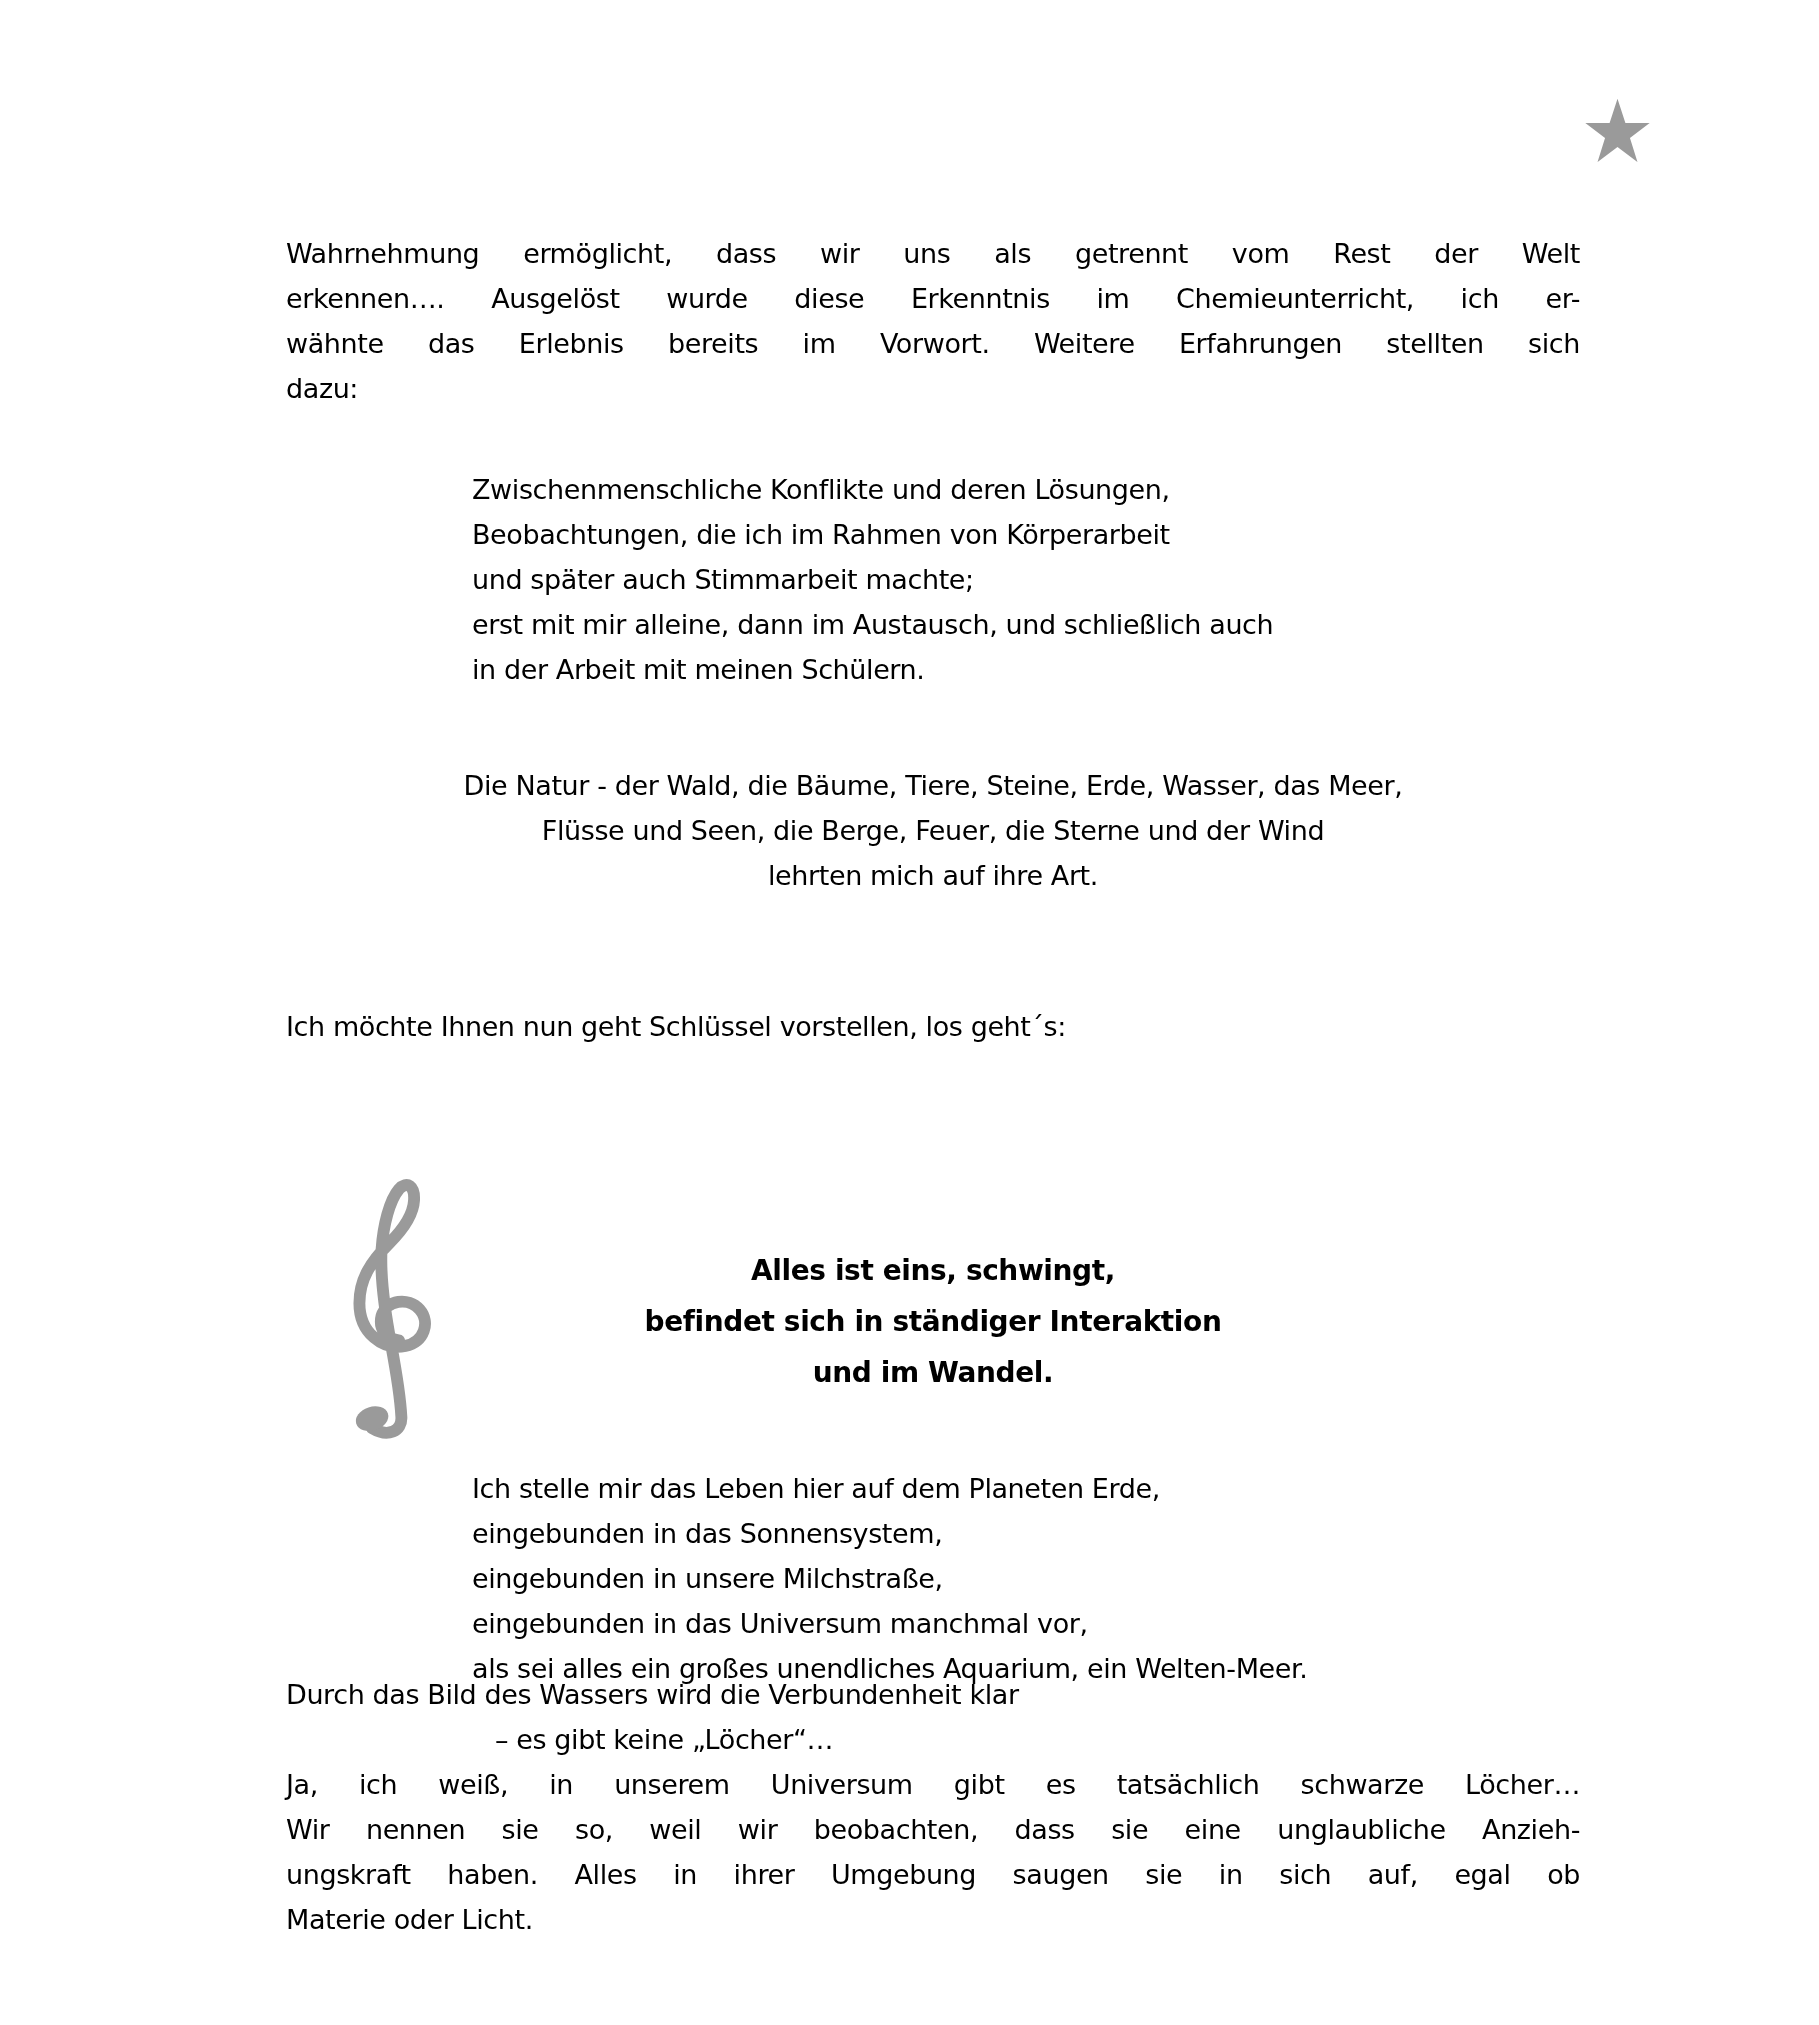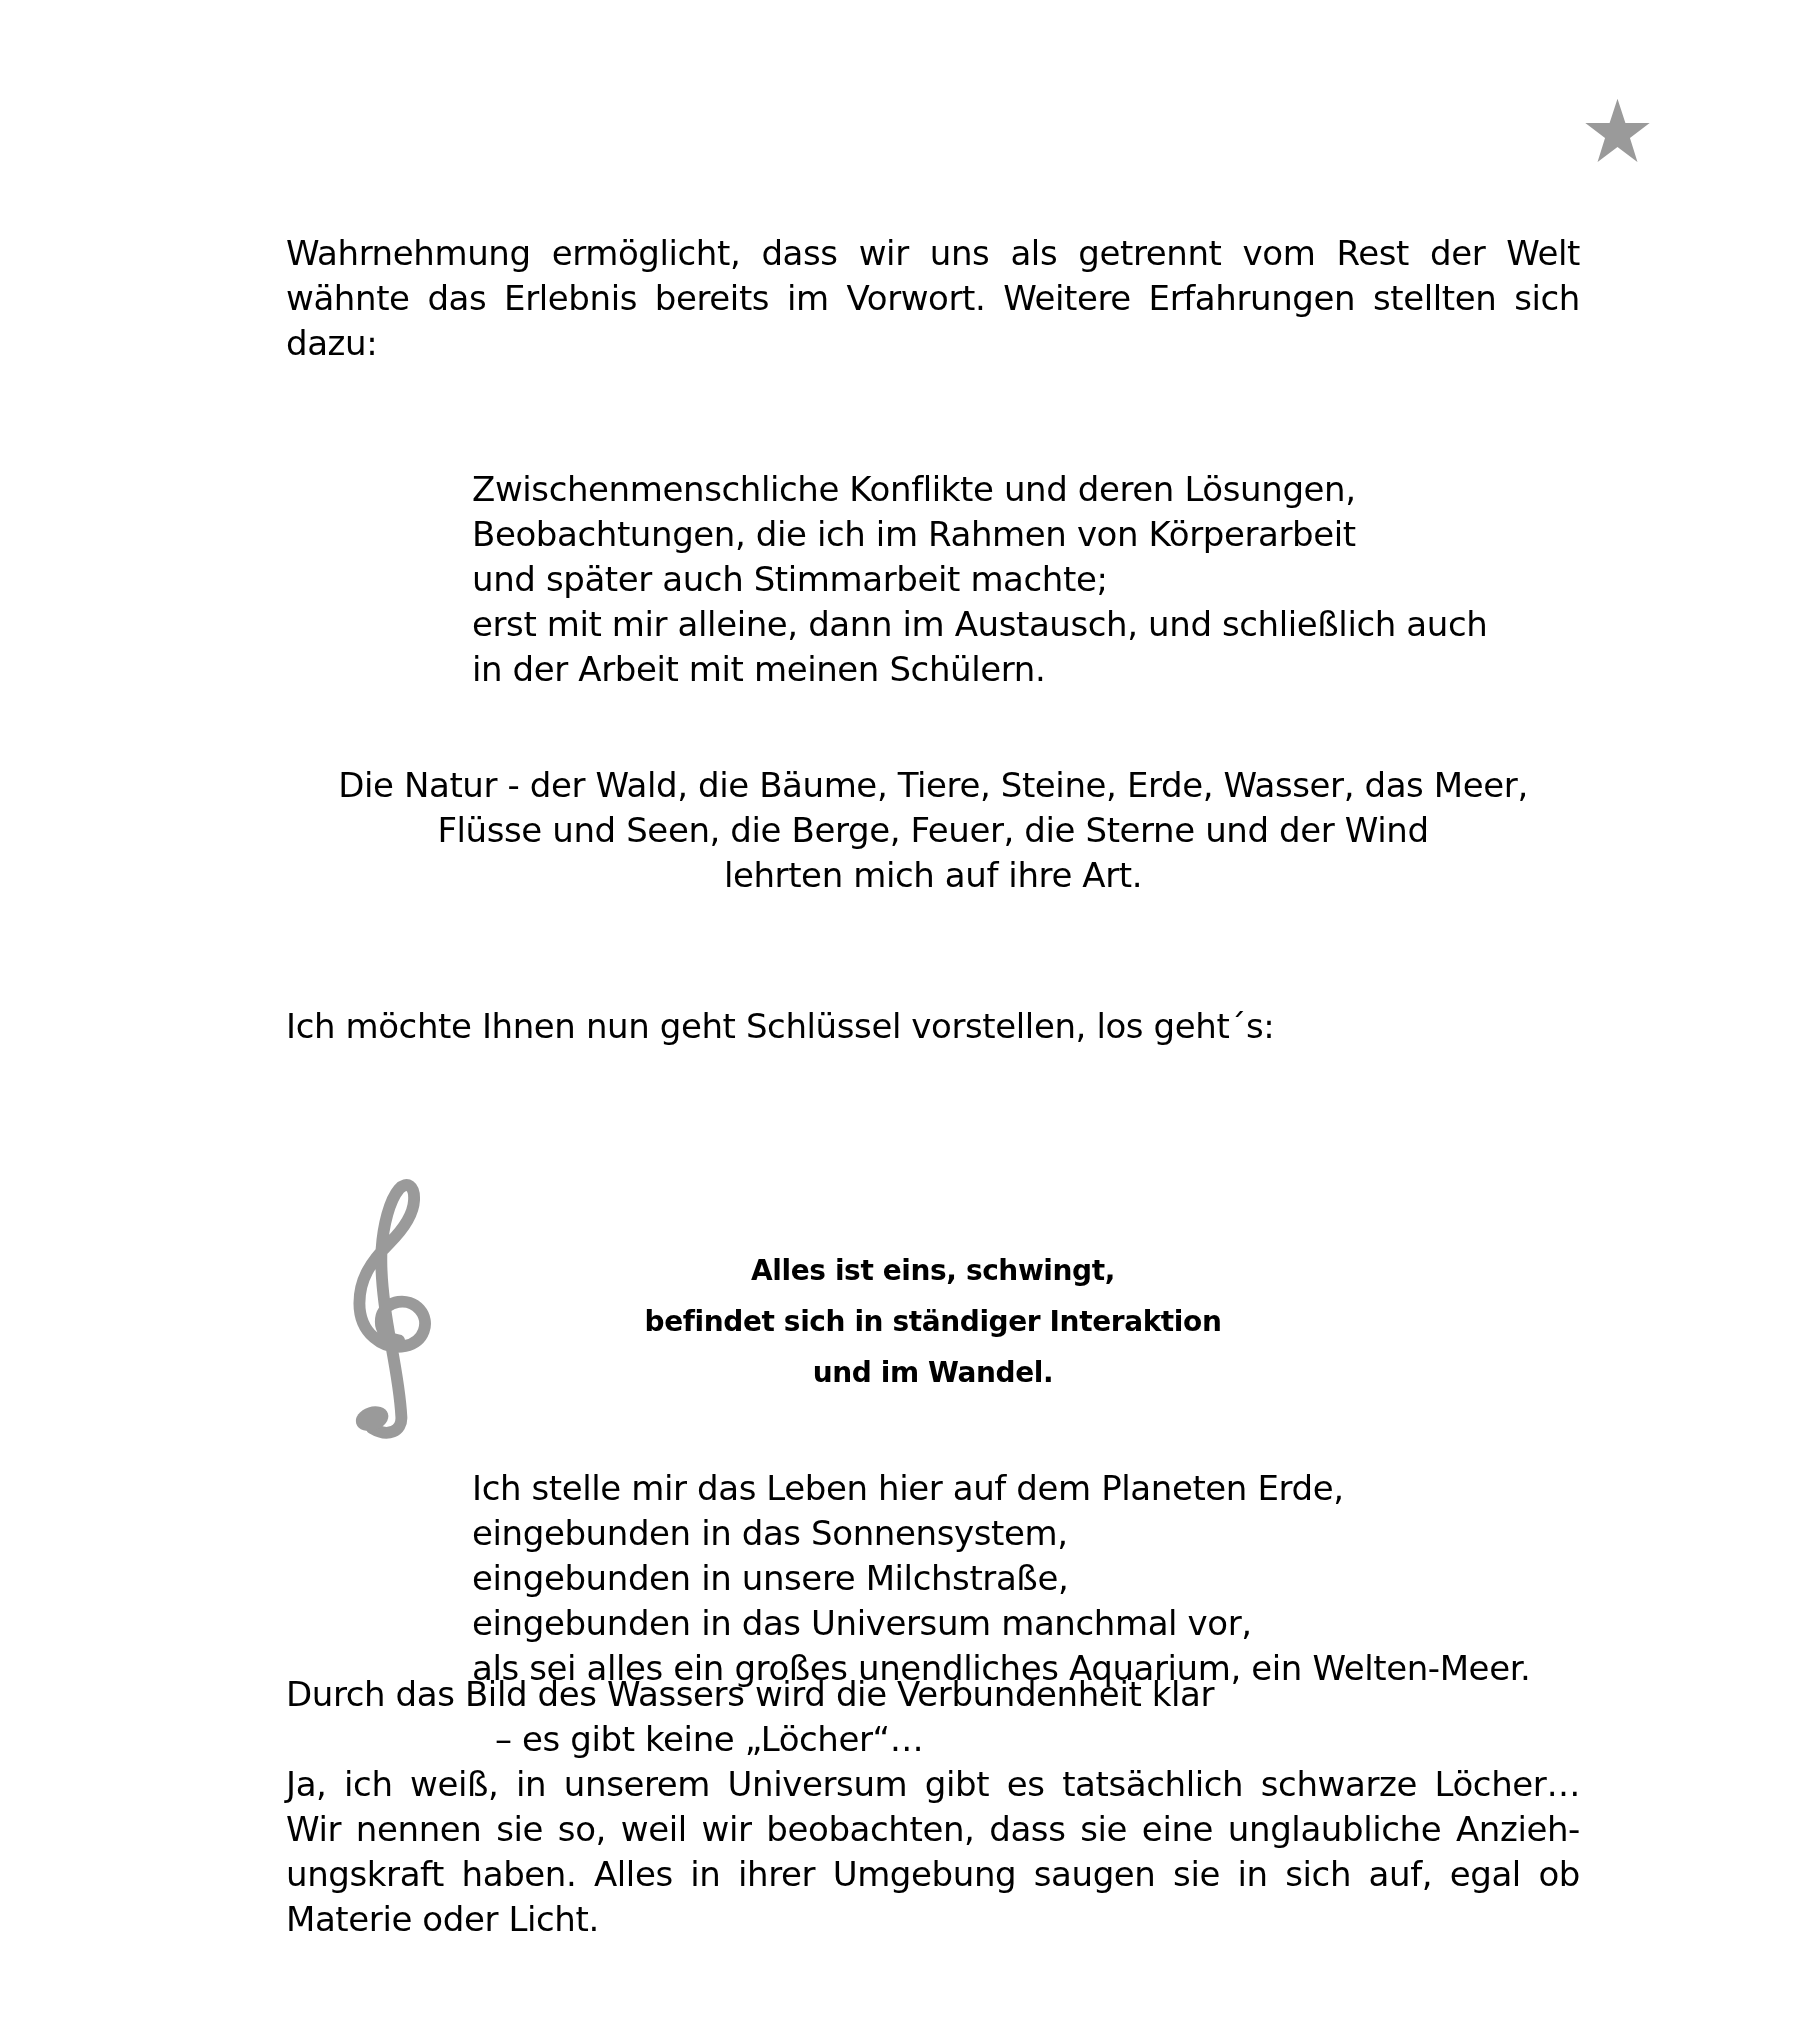--- a/index.html
+++ b/index.html
@@ -5,21 +5,21 @@
   html, body { margin: 0; padding: 0; background: #e8e8e8; }
   .page {
     position: relative;
     width: 1819px;
     height: 2582px;
     background: #ffffff;
     font-family: "DejaVu Sans", sans-serif;
     color: #000000;
     overflow: hidden;
   }
-  .block { position: absolute; font-size: 34px; line-height: 45px; letter-spacing: -0.4px; }
+  .block { position: absolute; font-size: 27px; line-height: 45px; letter-spacing: -0.4px; }
   .line { white-space: pre-wrap; }
   .j { text-align: justify; text-align-last: justify; }
   .center { text-align: center; }
   .indent2 { padding-left: 209px; }
 
   #para-intro        { left: 286px;  top: 231px;  width: 1294px; }
   #block-koerper     { left: 472px; top: 467px; width: 1114px; }
   #block-natur       { left: 286px;  top: 763px; width: 1294px; }
   #line-schluessel   { left: 286px;  top: 1004px; width: 1294px; }
   #heading-keys      { left: 286px;  top: 1245px; width: 1294px;
@@ -37,20 +37,21 @@
 <div class="page">
 
   <div id="star">
     <svg viewBox="0 0 100 96" preserveAspectRatio="xMidYMid meet" aria-hidden="true">
       <path d="M50 2 L61.8 38.2 L98 38.2 L68.6 60.5 L79.8 96.6 L50 74.2 L20.2 96.6 L31.4 60.5 L2 38.2 L38.2 38.2 Z" style="fill: rgb(154, 154, 154);"></path>
     </svg>
   </div>
 
   <div class="block" id="para-intro">
     <div class="line j">Wahrnehmung ermöglicht, dass wir uns als getrennt vom Rest der Welt</div>
+    <div class="line j">erkennen…. Ausgelöst wurde diese Erkenntnis im Chemieunterricht, ich er-</div>
     <div class="line j">wähnte das Erlebnis bereits im Vorwort. Weitere Erfahrungen stellten sich</div>
     <div class="line">dazu:</div>
   </div>
 
   <div class="block" id="block-koerper">
     <div class="line">Zwischenmenschliche Konflikte und deren Lösungen,</div>
     <div class="line">Beobachtungen, die ich im Rahmen von Körperarbeit</div>
     <div class="line">und später auch Stimmarbeit machte;</div>
     <div class="line">erst mit mir alleine, dann im Austausch, und schließlich auch</div>
     <div class="line">in der Arbeit mit meinen Schülern.</div>

